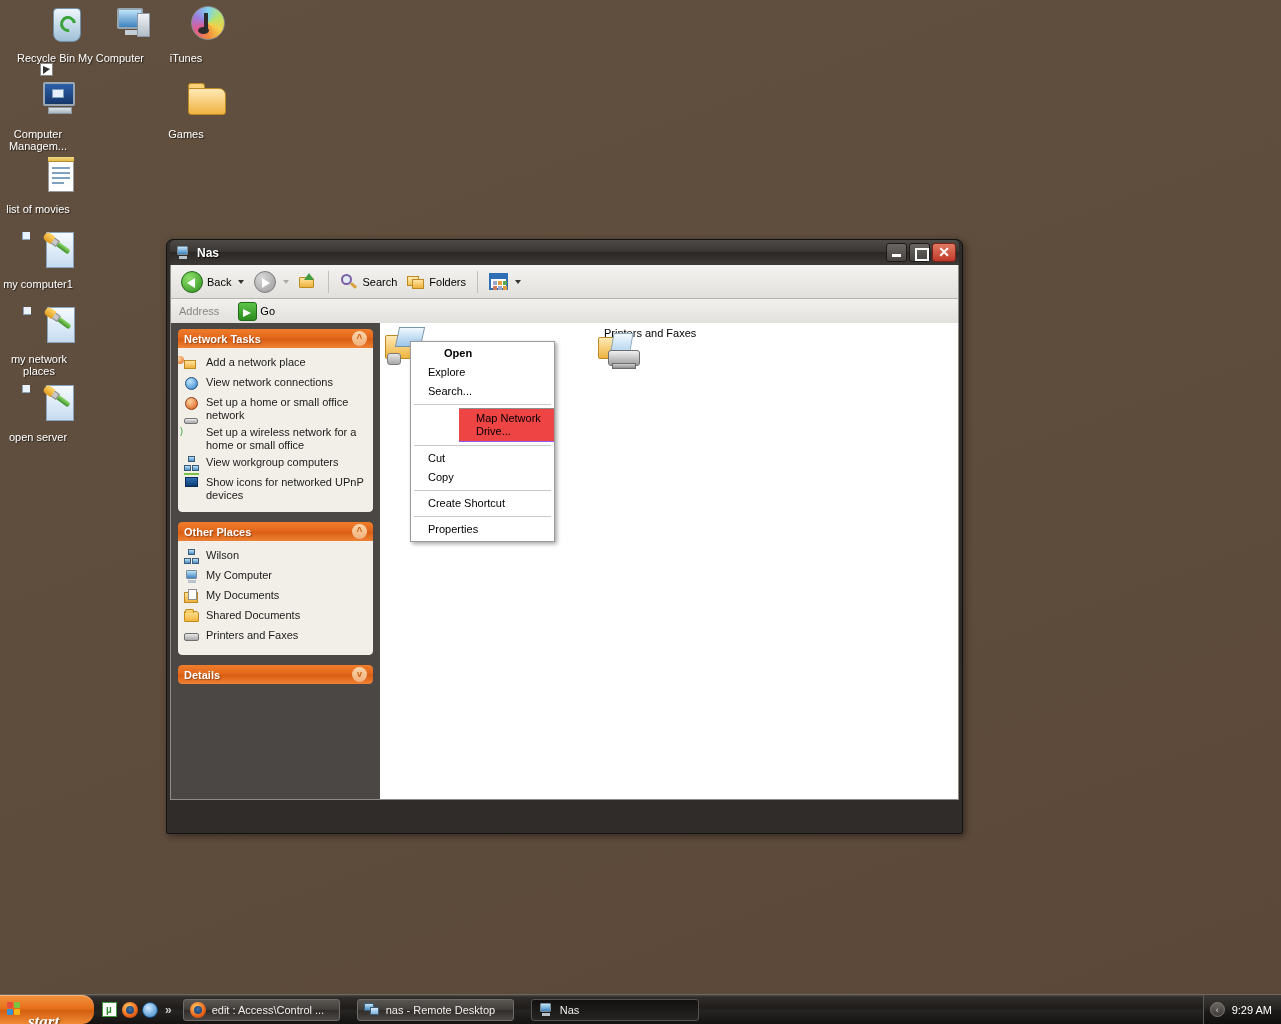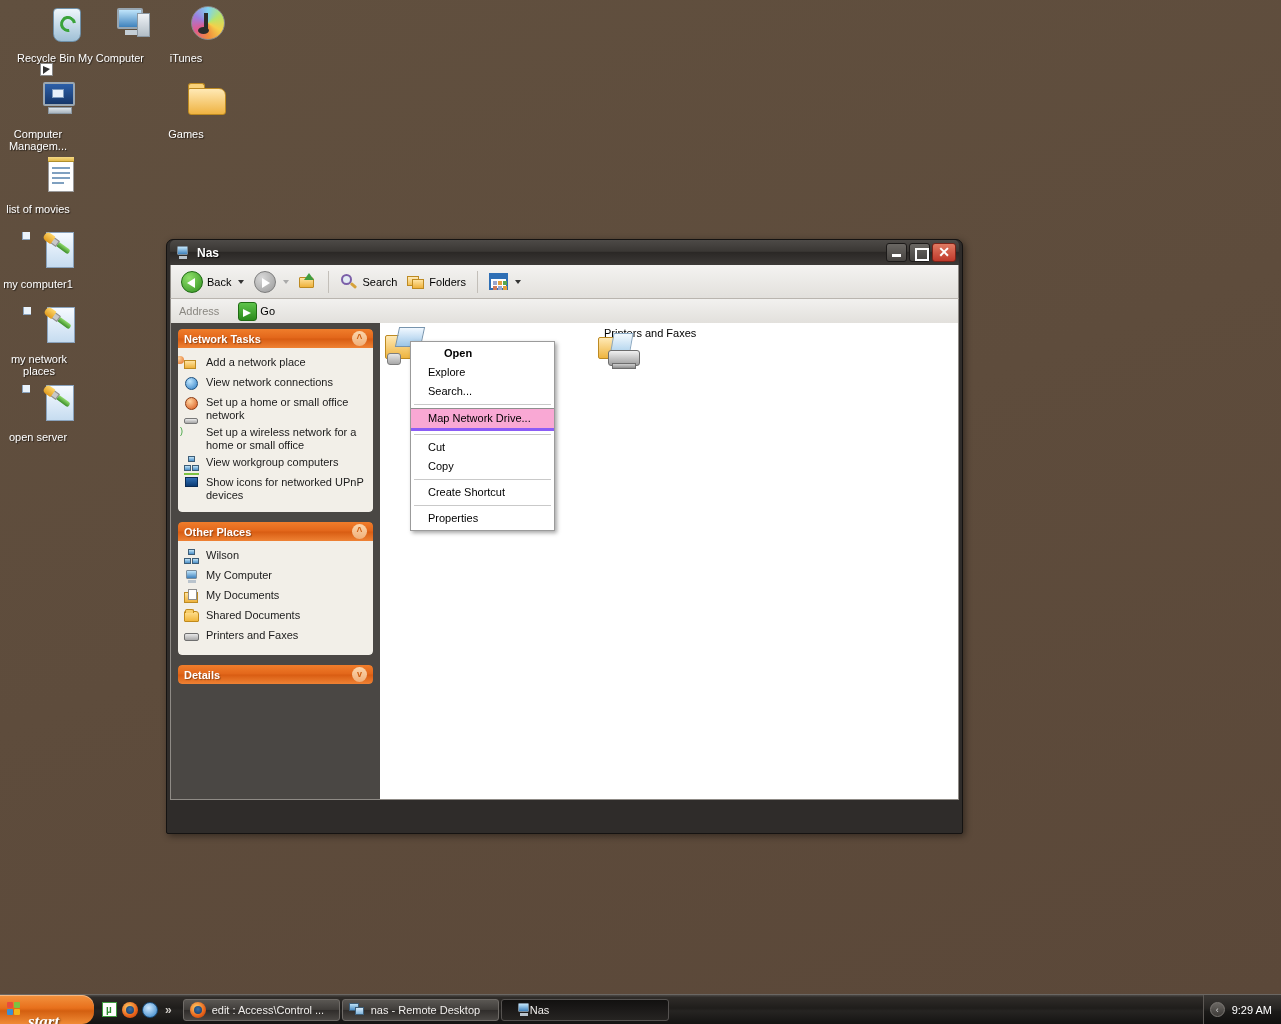--- a/index.html
+++ b/index.html
@@ -136,21 +136,21 @@
 
   
   #ctxmenu{
     position:absolute; left:411px; top:377px; width:145px;
     background:#ffffff; border:1px solid #9b9b9b;
     box-shadow:2px 2px 4px rgba(0,0,0,.35);
     padding:2px 0; z-index:50;
   }
   .cmi{font-size:11px;color:#000;padding:3px 6px 3px 17px;cursor:default;line-height:13px;}
   .cmi.bold{font-weight:bold;margin-left:16px;}
-  .cmi.sel{background:#f9a8d4;border-top:1px solid #8e8e8e;border-bottom:3px solid #8b5cf6;}
+  .cmi.sel{background:#ef4444;border-top:1px solid #8e8e8e;border-bottom:1px solid #8b5cf6;margin-left:48px;}
   .cmsep{height:1px;background:#c9c9c9;margin:3px 3px;}
 
   
   #taskbar{
     position:absolute;left:0;bottom:0;width:1281px;height:30px;
     background:linear-gradient(to bottom,#4e4b48 0%,#2f2c29 8%,#1f1d1b 45%,#262422 55%,#141312 100%);
     border-top:1px solid #6b6763;
     display:flex;align-items:center;
   }
   #startbtn{
@@ -158,21 +158,21 @@
     background:linear-gradient(to bottom,#f3933f 0%,#e8701c 45%,#d35f10 55%,#f08b35 100%);
     border-radius:0 12px 12px 0;
     display:flex;align-items:center;gap:5px;padding-left:7px;
     box-shadow:inset 0 1px 0 rgba(255,255,255,.35);
   }
   #startbtn .stxt{font-family:"Liberation Serif",serif;font-style:italic;font-weight:bold;
     font-size:17px;color:#fff;text-shadow:1px 1px 2px rgba(0,0,0,.6);margin-top:25px;}
   #quicklaunch{display:flex;align-items:center;gap:4px;padding:0 4px 0 8px;height:30px;}
   #quicklaunch .ql{width:16px;height:16px;position:relative;}
   #qlmore{color:#cfcbc6;font-size:12px;font-weight:bold;padding:0 3px;}
-  #tasks{display:flex;align-items:center;gap:2px;padding-left:4px;flex:1;text-align:center;}
+  #tasks{display:flex;align-items:center;gap:17px;padding-left:4px;flex:1;}
   .task{
     width:157px;height:22px;display:flex;align-items:center;gap:6px;padding-left:6px;
     background:linear-gradient(to bottom,#5a5753 0%,#403d3a 48%,#302d2b 52%,#4a4744 100%);
     border:1px solid #6f6b67;border-radius:3px;
     color:#f0eeec;font-size:11px;
   }
   .task.active{
     background:linear-gradient(to bottom,#121110 0%,#1c1a19 50%,#262422 100%);
     border-color:#555250;
   }

